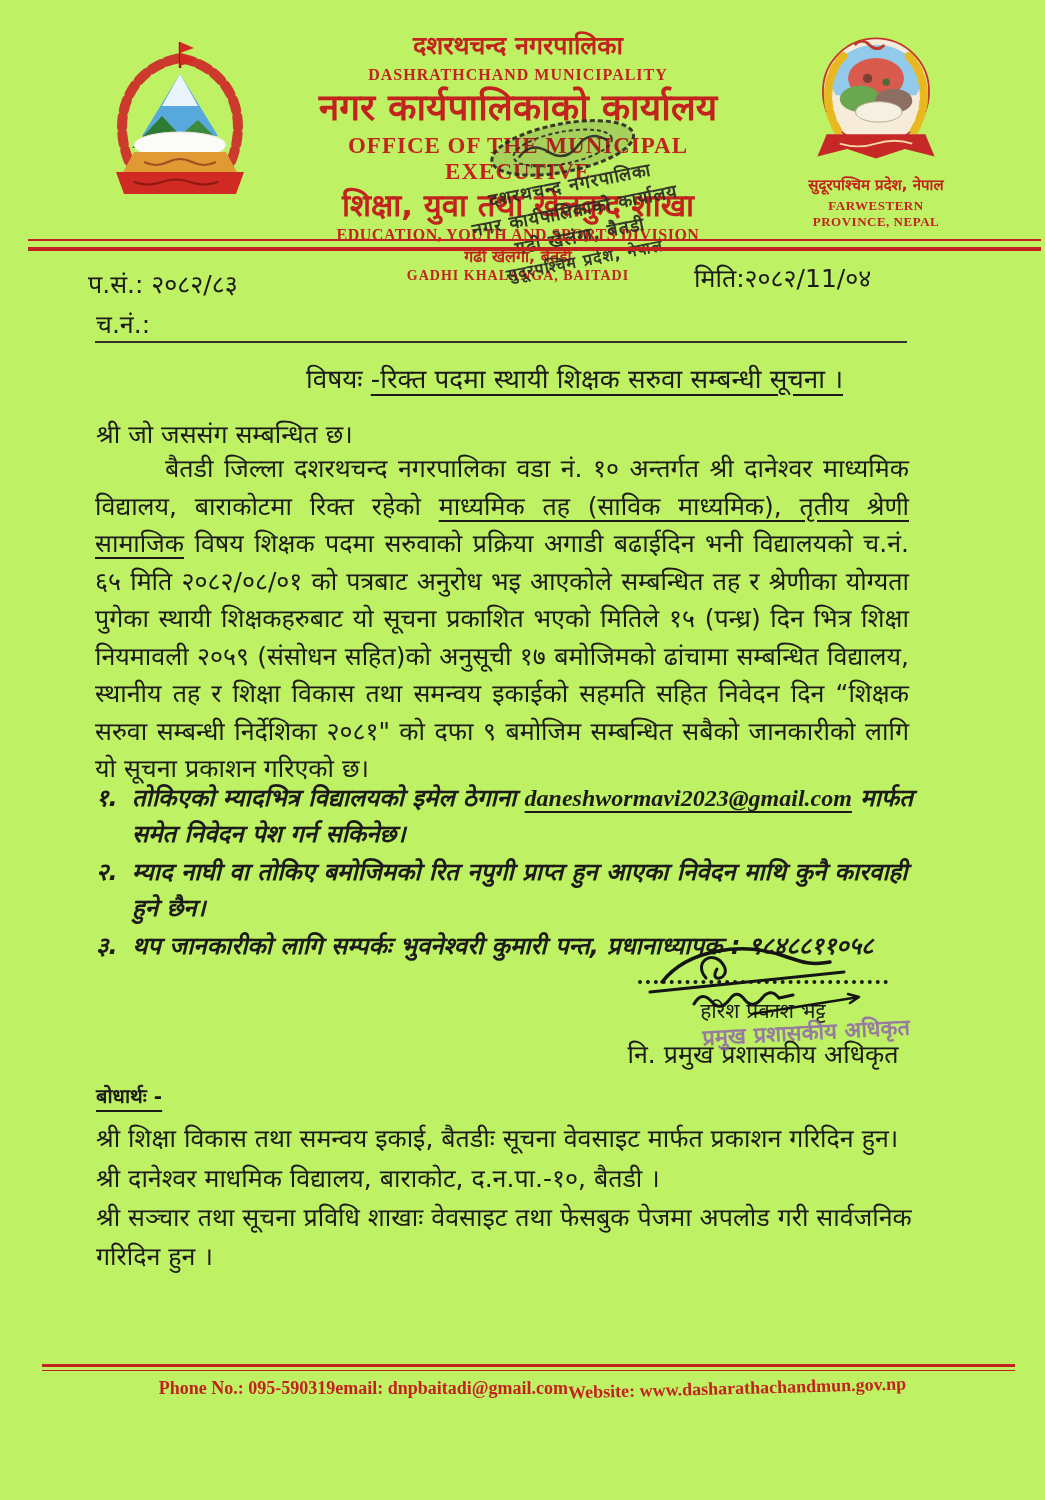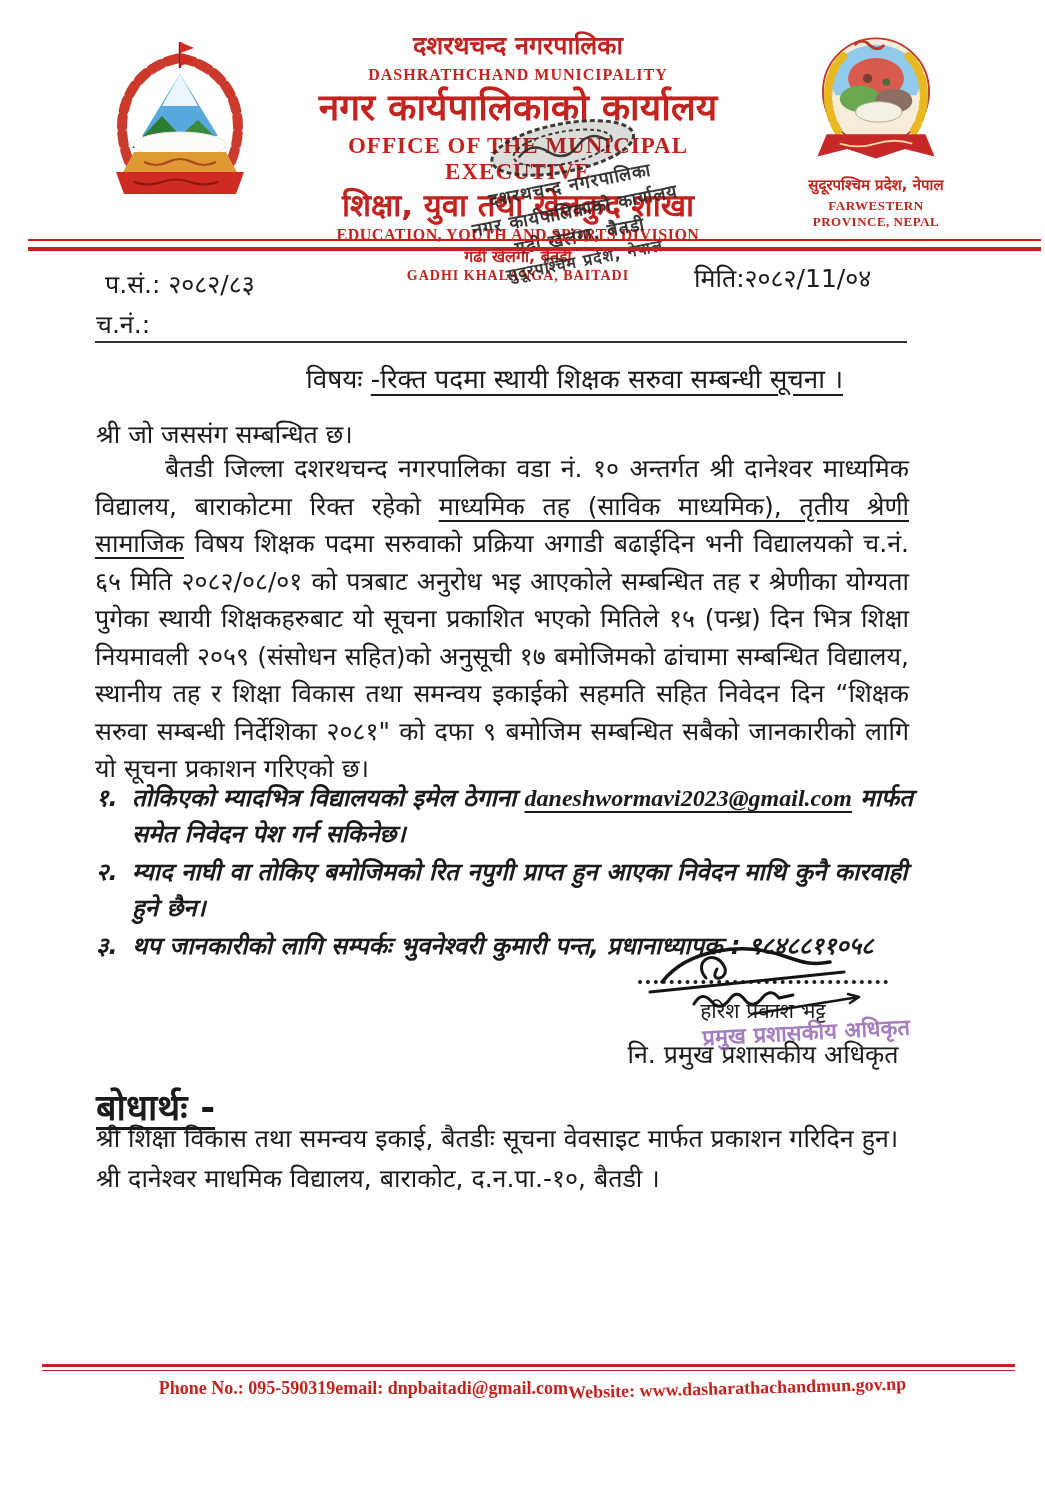--- a/index.html
+++ b/index.html
@@ -5,21 +5,21 @@
   :root{
     --red:#c3231e;
     --ink:#1d1b19;
     --purple:#8e5fb0;
   }
   html,body{margin:0;padding:0;background:#888;}
   .page{
     position:relative;
     width:1045px;height:1500px;
     margin:0 auto;
-    background:#ffffff;
+    background:#bef264;
     font-family:"DejaVu Sans","Liberation Sans",sans-serif;
     color:var(--ink);
     overflow:hidden;
   }
   
   .emblem-left{position:absolute;left:104px;top:34px;}
   .emblem-right{position:absolute;left:788px;top:30px;width:176px;text-align:center;}
   .emblem-right .cap-np{color:var(--red);font-size:15px;font-weight:bold;margin-top:6px;}
   .emblem-right .cap-en{color:var(--red);font-size:13px;font-weight:bold;font-family:"Liberation Serif",serif;letter-spacing:.5px;margin-top:4px;}
   .header-center{
@@ -41,21 +41,21 @@
     text-align:center;color:#2b2926;opacity:.92;
     font-weight:bold;line-height:1.45;letter-spacing:1px;
     pointer-events:none;
   }
   .ink-stamp .blob{display:block;margin:0 auto -4px auto;}
   .ink-stamp .sline{font-size:18px;}
   .ink-stamp .sline.small{font-size:16px;}
   
   .rule-red{position:absolute;left:28px;right:4px;top:239px;height:6px;
     border-top:2px solid var(--red);border-bottom:4px solid var(--red);}
-  .meta-ref{position:absolute;left:105px;top:266px;font-size:25px;}
+  .meta-ref{position:absolute;left:88px;top:266px;font-size:25px;}
   .meta-date{position:absolute;left:694px;top:260px;font-size:25px;}
   .meta-ch{position:absolute;left:96px;top:306px;font-size:25px;}
   .black-line{position:absolute;left:95px;top:341px;width:812px;height:2px;background:#35312e;}
   
   .subject{position:absolute;left:4px;top:360px;width:100%;text-align:center;font-size:26px;padding-left:48px;}
   .subject .u{text-decoration:underline;text-underline-offset:6px;}
   .salutation{position:absolute;left:96px;top:416px;font-size:25px;}
   .salutation .u{text-underline-offset:6px;}
   .body-para{
     position:absolute;left:95px;top:450px;width:814px;
@@ -75,21 +75,21 @@
   .sig-scribble{position:absolute;left:36px;top:0;}
   .sig-dots{margin:38px auto 0 auto;width:250px;border-bottom:4px dotted #1a1a1a;height:0;}
   .sig-name{font-size:21px;margin-top:12px;}
   .sig-title{font-size:25px;margin-top:12px;white-space:nowrap;}
   .sig-stamp{
     position:absolute;left:58px;top:74px;width:300px;
     color:var(--purple);opacity:.8;font-size:22px;font-weight:bold;
     transform:rotate(-3deg);white-space:nowrap;pointer-events:none;
   }
   
-  .bodharth-head{position:absolute;left:96px;top:1082px;font-size:36px;font-weight:bold;
+  .bodharth-head{position:absolute;left:96px;top:1082px;font-size:20px;font-weight:bold;
     text-decoration:underline;text-underline-offset:7px;}
   .cc-list{position:absolute;left:96px;top:1120px;width:846px;font-size:25px;line-height:38.5px;}
   .cc-item{margin-bottom:1px;}
   
   .footer-rule{position:absolute;left:42px;right:30px;top:1364px;height:3px;
     border-top:3px solid var(--red);border-bottom:1px solid var(--red);}
   .footer-row{
     position:absolute;left:60px;right:40px;top:1378px;
     display:flex;justify-content:center;align-items:flex-start;
     color:var(--red);font-family:"Liberation Serif","DejaVu Serif",serif;
@@ -208,20 +208,21 @@
     <div class="sig-dots"></div>
     <div class="sig-name">हरिश प्रकाश भट्ट</div>
     <div class="sig-title">नि. प्रमुख प्रशासकीय अधिकृत</div>
     <div class="sig-stamp">प्रमुख प्रशासकीय अधिकृत</div>
   </div>
 
   <div class="bodharth-head">बोधार्थः -</div>
   <div class="cc-list">
     <div class="cc-item">श्री शिक्षा विकास तथा समन्वय इकाई, बैतडीः सूचना वेवसाइट मार्फत प्रकाशन गरिदिन हुन।</div>
     <div class="cc-item">श्री दानेश्वर माधमिक विद्यालय, बाराकोट, द.न.पा.-१०, बैतडी ।</div>
+    <div class="cc-item">श्री सञ्चार तथा सूचना प्रविधि शाखाः वेवसाइट तथा फेसबुक पेजमा अपलोड गरी सार्वजनिक गरिदिन हुन ।</div>
   </div>
 
   <div class="footer-rule"></div>
   <div class="footer-row">
     <span class="f-phone">Phone No.: 095-590319</span>
     <span class="f-email">email: dnpbaitadi@gmail.com</span>
     <span class="f-web">Website: www.dasharathachandmun.gov.np</span>
   </div>
 
 </div>

